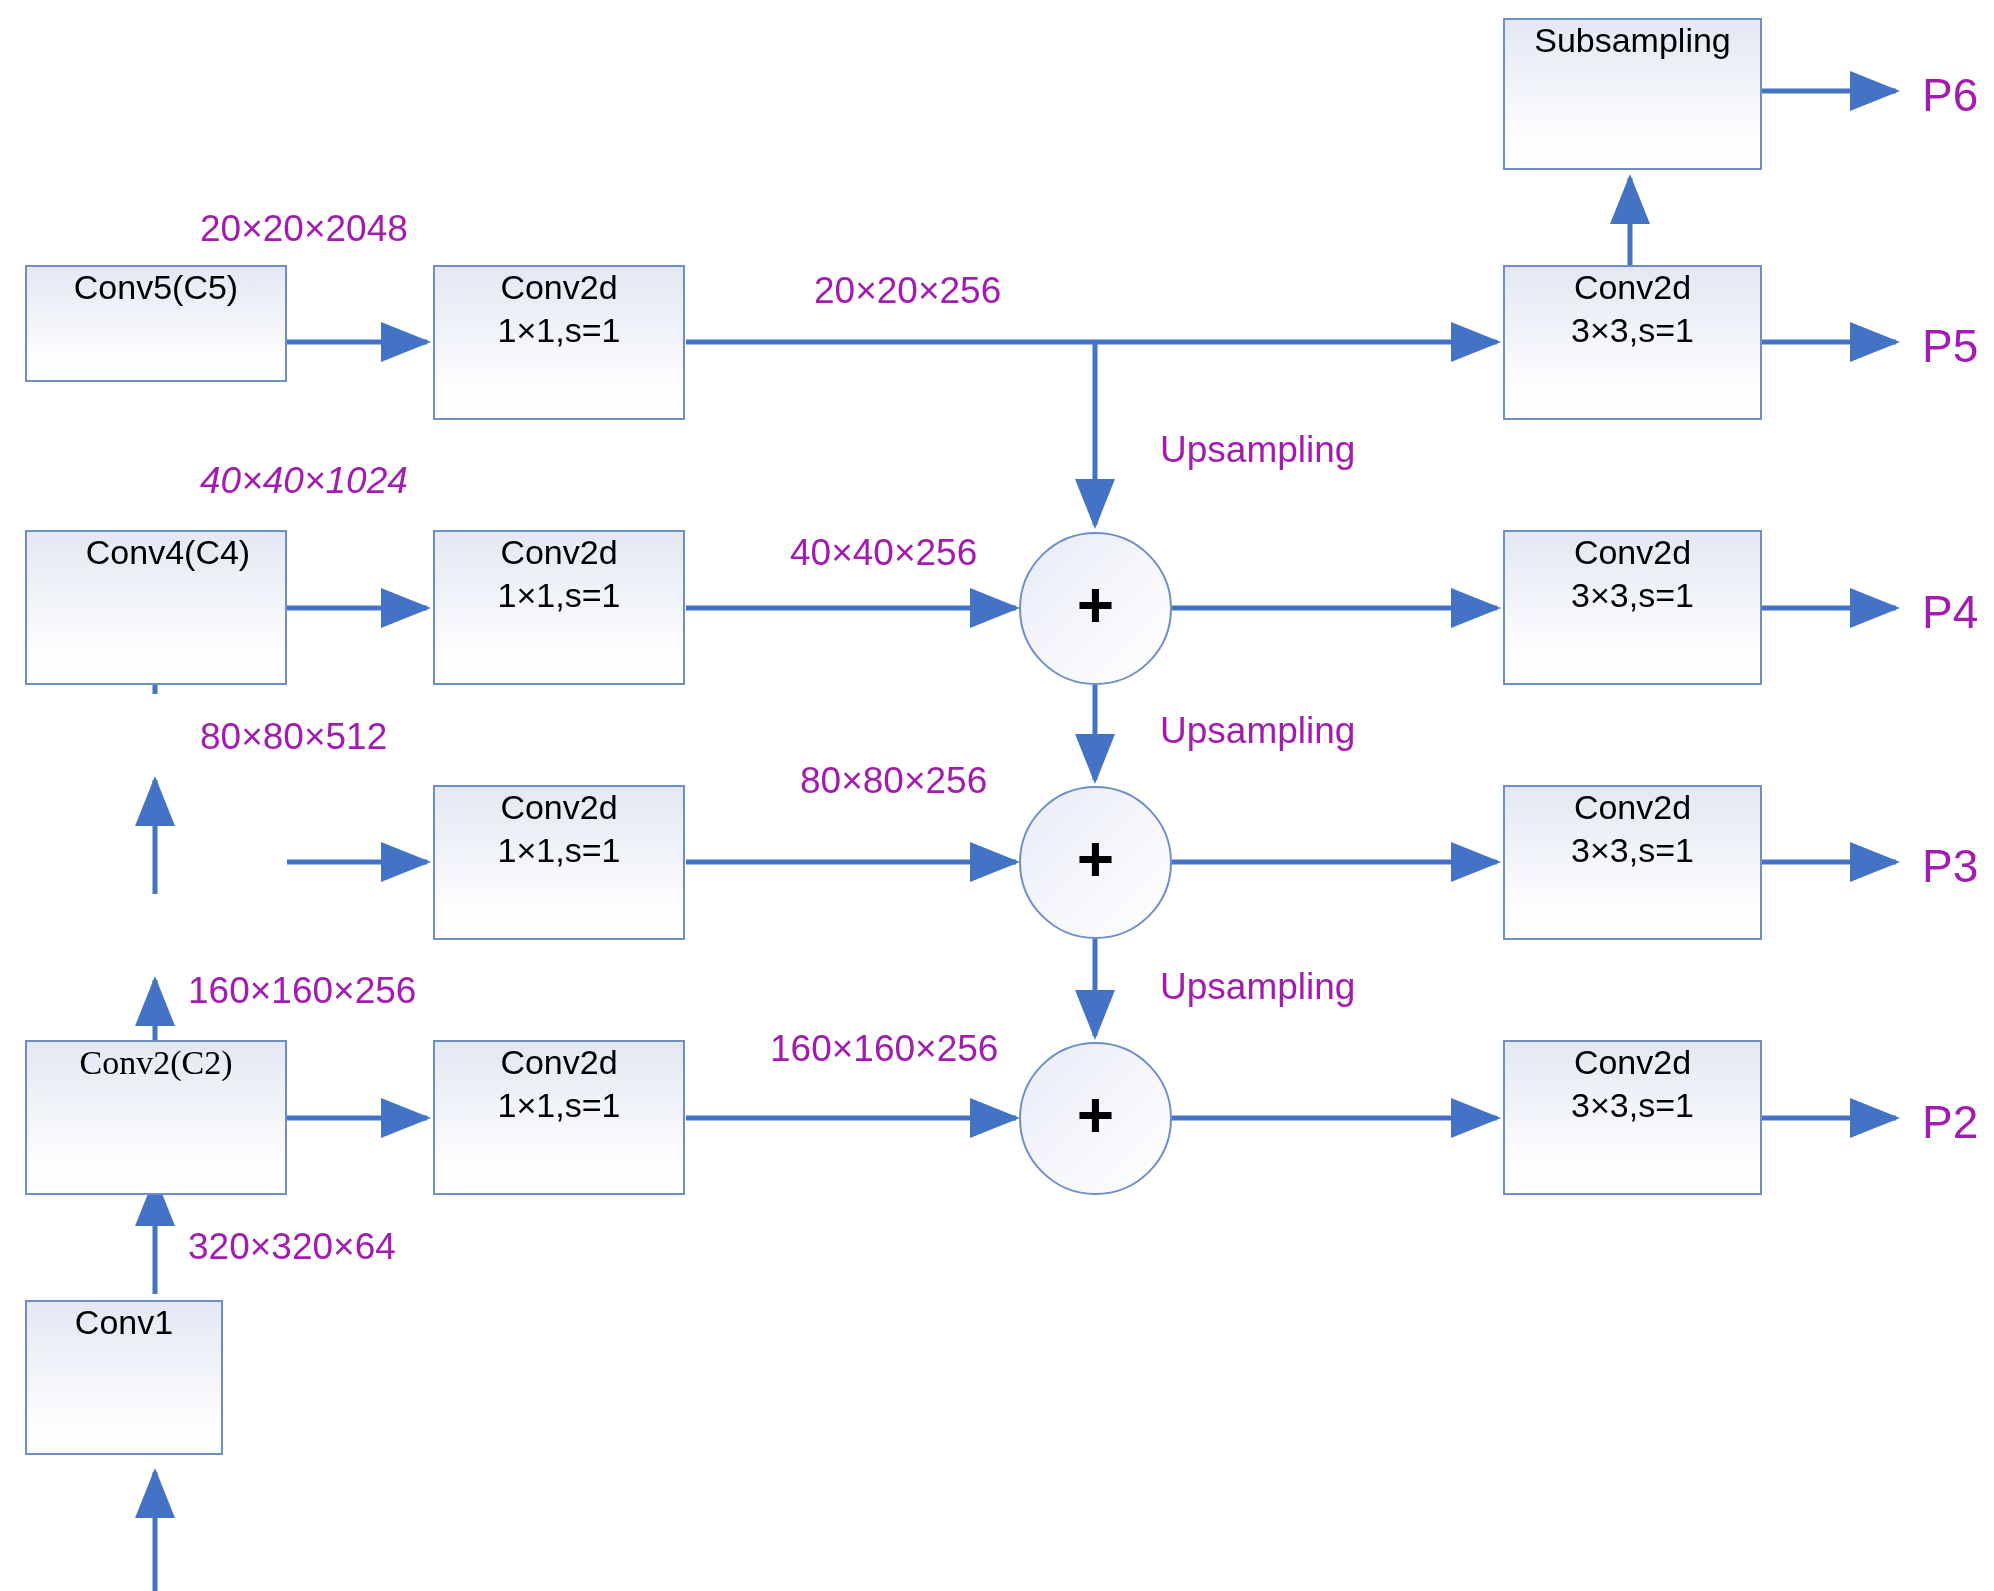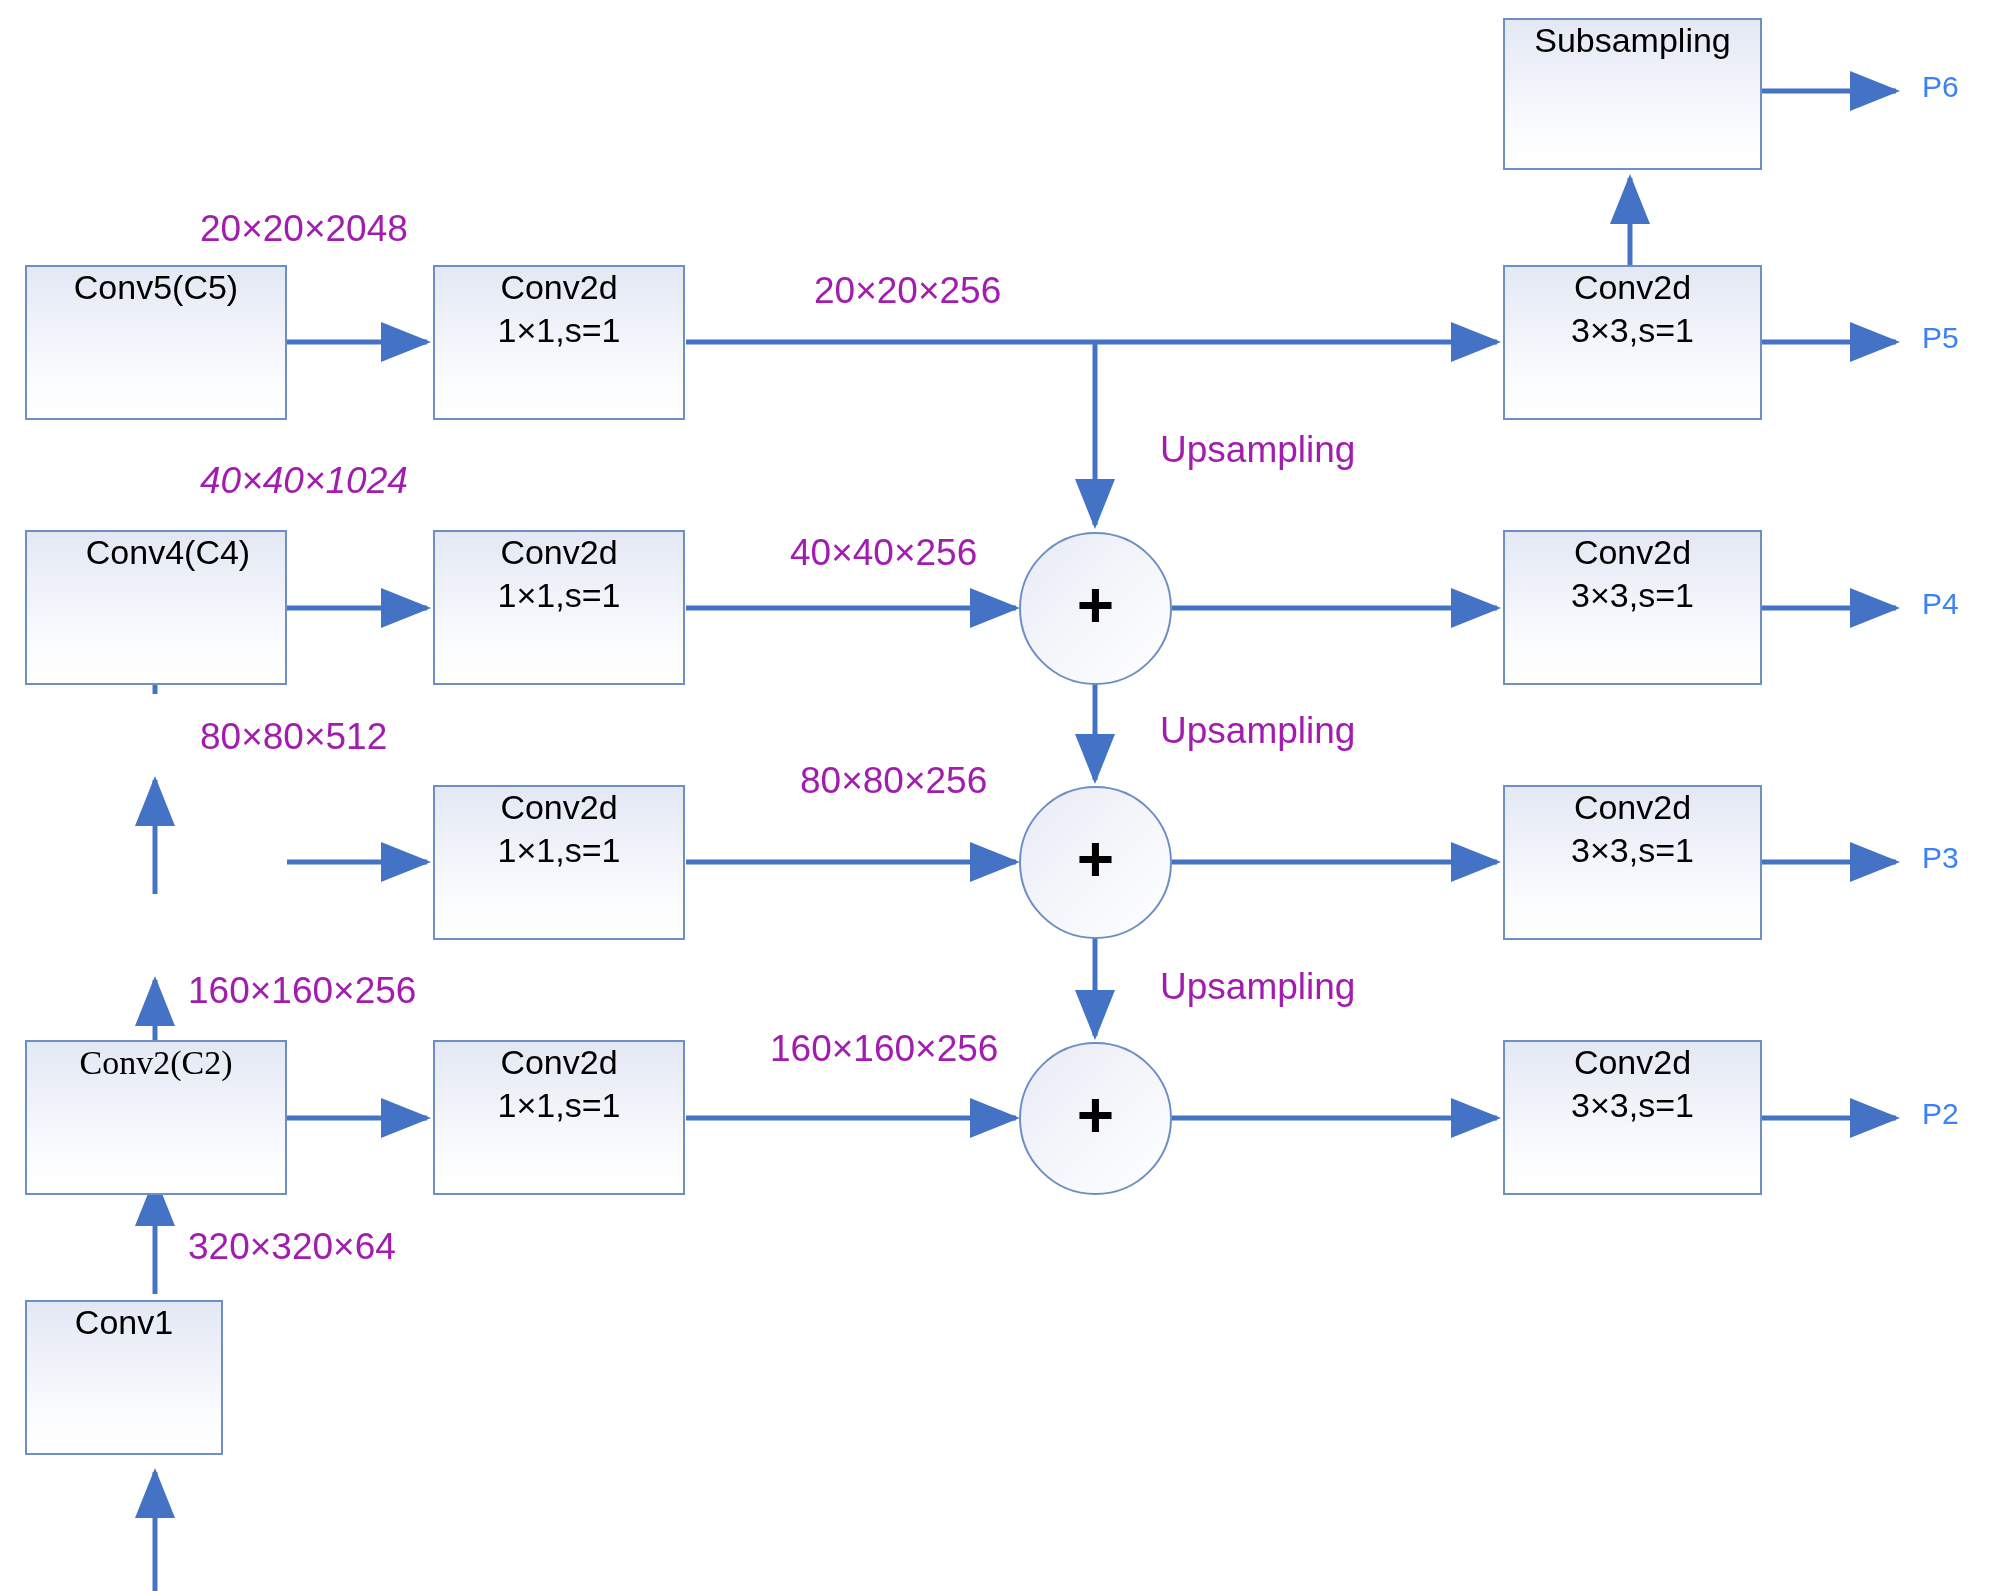--- a/index.html
+++ b/index.html
@@ -47,22 +47,22 @@
   .circle span { position: relative; top: -4px; }
   .lbl {
     position: absolute;
     font-size: 37px;
     color: #a21caf;
     white-space: nowrap;
     line-height: 1;
   }
   .plabel {
     position: absolute;
-    font-size: 30px;
-    color: #3b82f6;
+    font-size: 46px;
+    color: #a21caf;
     white-space: nowrap;
     line-height: 1;
   }
   svg.wires {
     position: absolute;
     left: 0;
     top: 0;
     width: 1994px;
     height: 1591px;
     pointer-events: none;
@@ -113,21 +113,21 @@
       <path d="M1630,265 L1630,178"></path>
 
       <path d="M1757,91 L1896,91"></path>
       <path d="M1762,342 L1896,342"></path>
       <path d="M1762,608 L1896,608"></path>
       <path d="M1762,862 L1896,862"></path>
       <path d="M1762,1118 L1896,1118"></path>
     </g>
   </svg>
 
-  <div class="node" style="left:25px; top:265px; width:262px; height:155px;">
+  <div class="node" style="left:25px; top:265px; width:262px; height:117px;">
     <span>Conv5(C5)</span>
   </div>
 
   <div class="node" style="left:25px; top:530px; width:262px; height:155px;padding-left:24px;">
     <span>Conv4(C4)</span>
   </div>
 
 
   <div class="node" style="left:25px; top:1040px; width:262px; height:155px;font-family:Liberation Serif, serif;">
     <span>Conv2(C2)</span>

